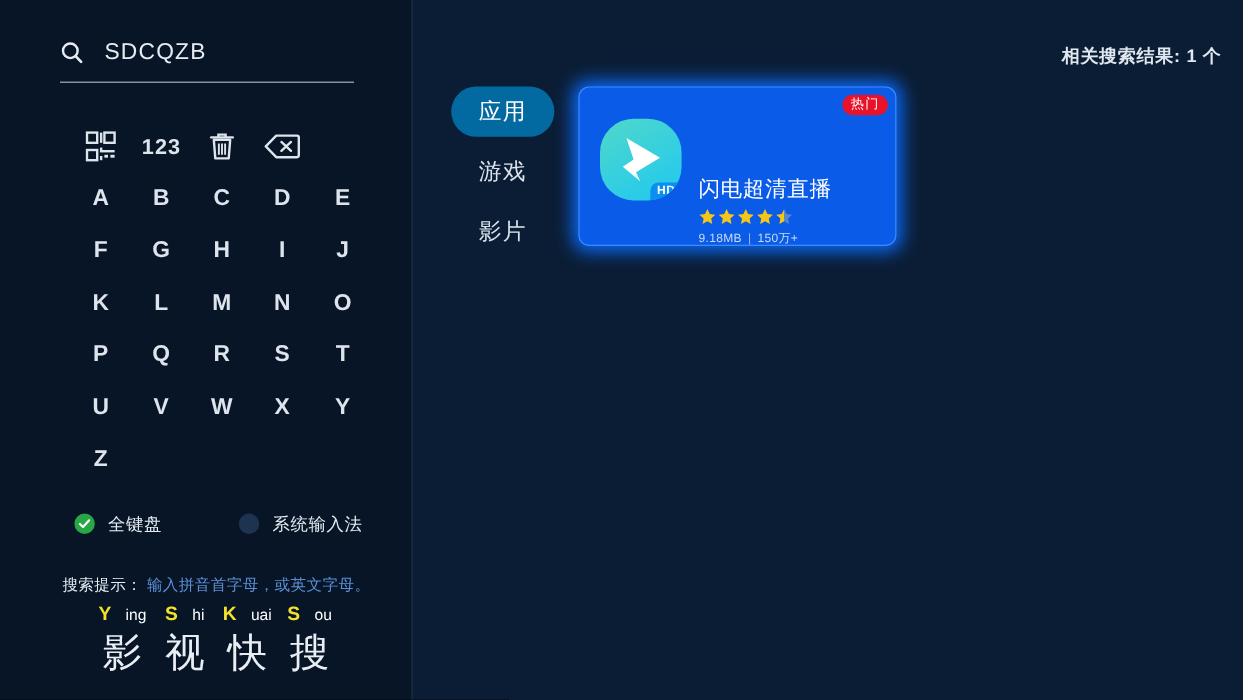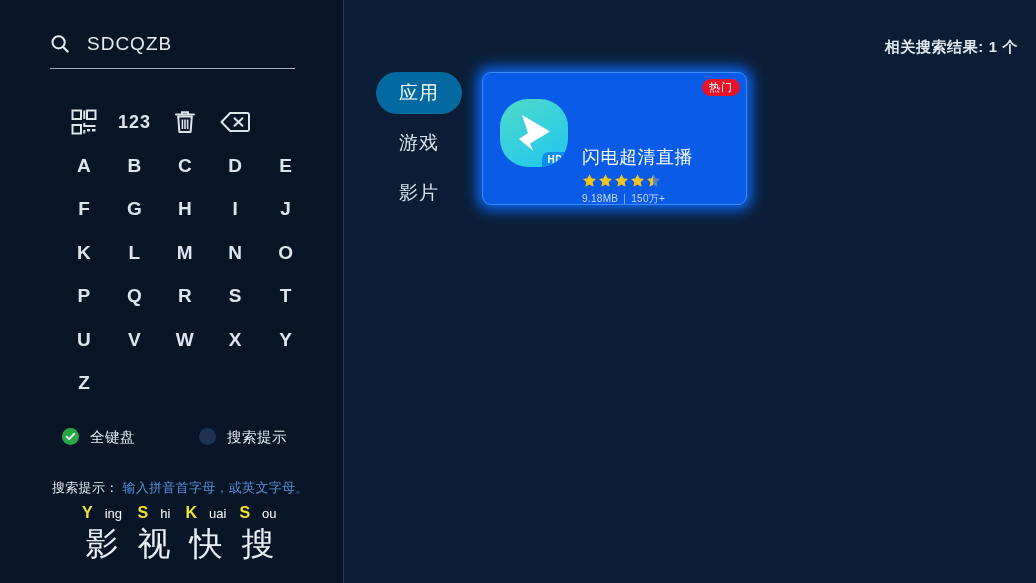--- a/index.html
+++ b/index.html
@@ -271,21 +271,21 @@
       <div class="opt">
         <span class="radio-on">
           <svg width="11" height="11" viewBox="0 0 11 11">
             <polyline points="1.6,5.6 4.2,8.2 9.3,2.6" fill="none" stroke="#ffffff" stroke-width="1.8" stroke-linecap="round" stroke-linejoin="round"></polyline>
           </svg>
         </span>
         <span class="opt-label">全键盘</span>
       </div>
       <div class="opt second">
         <span class="radio-off"></span>
-        <span class="opt-label">搜索提示</span>
+        <span class="opt-label">系统输入法</span>
       </div>
     </div>
 
     <div class="hint">
       <span class="label">搜索提示：</span>
       <span class="value">输入拼音首字母，或英文字母。</span>
     </div>
 
     <div class="logo">
       <div class="logo-pinyin">

